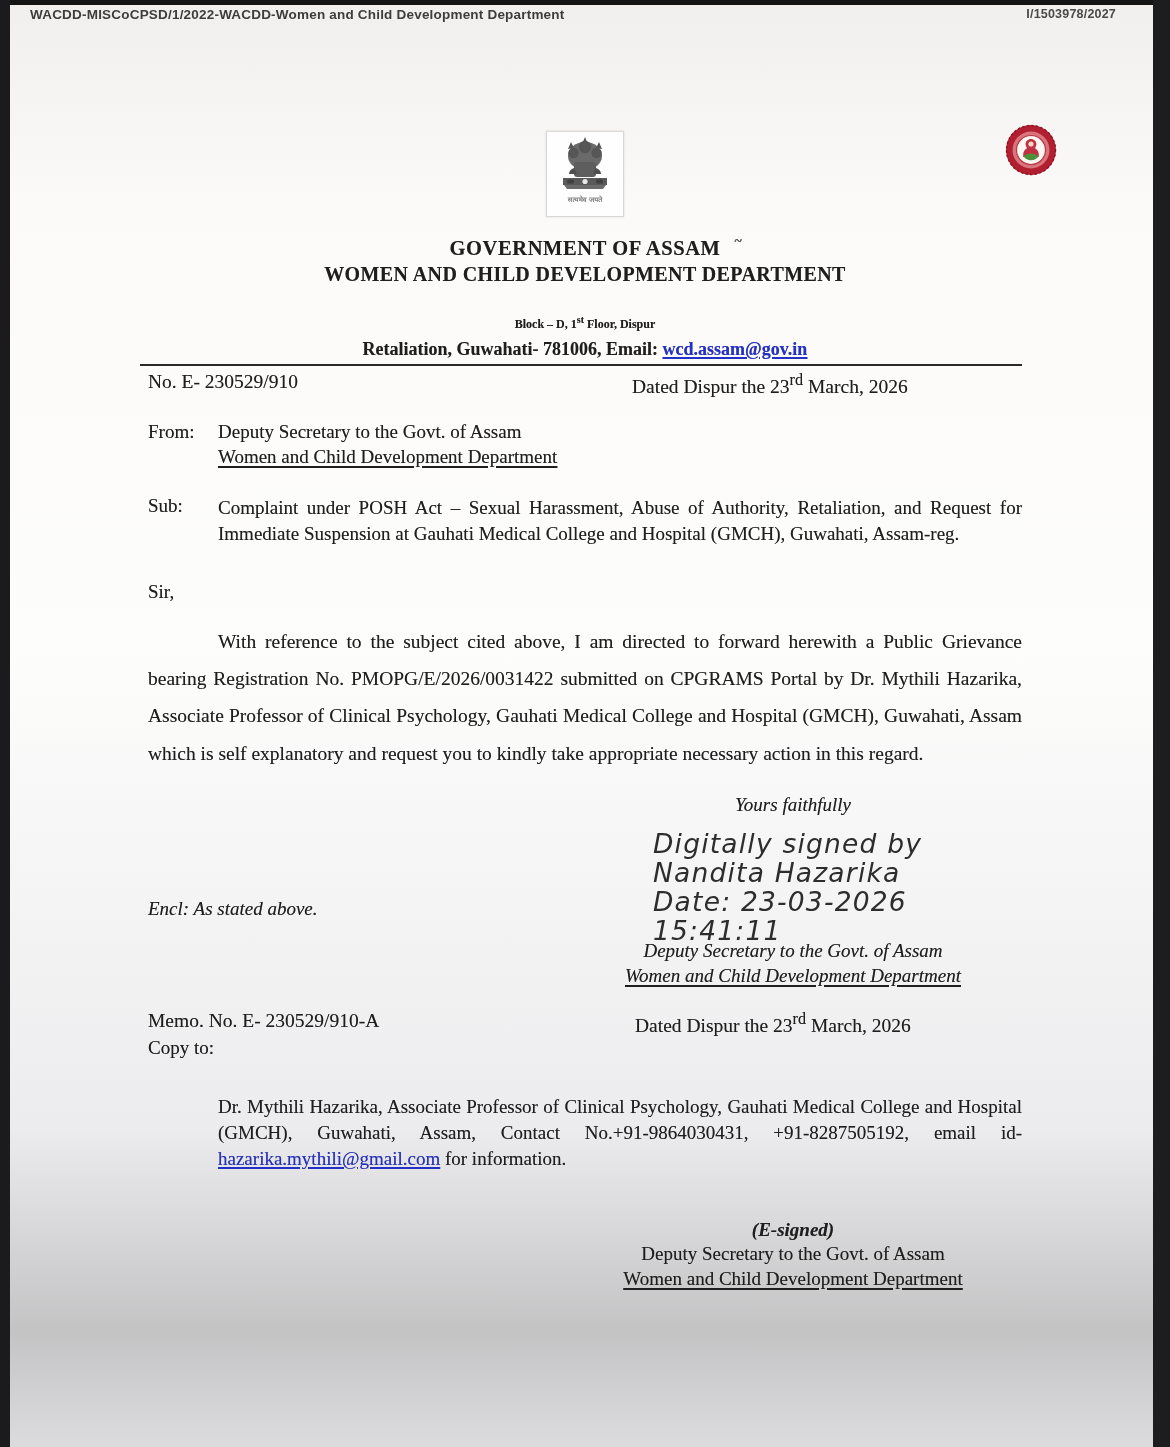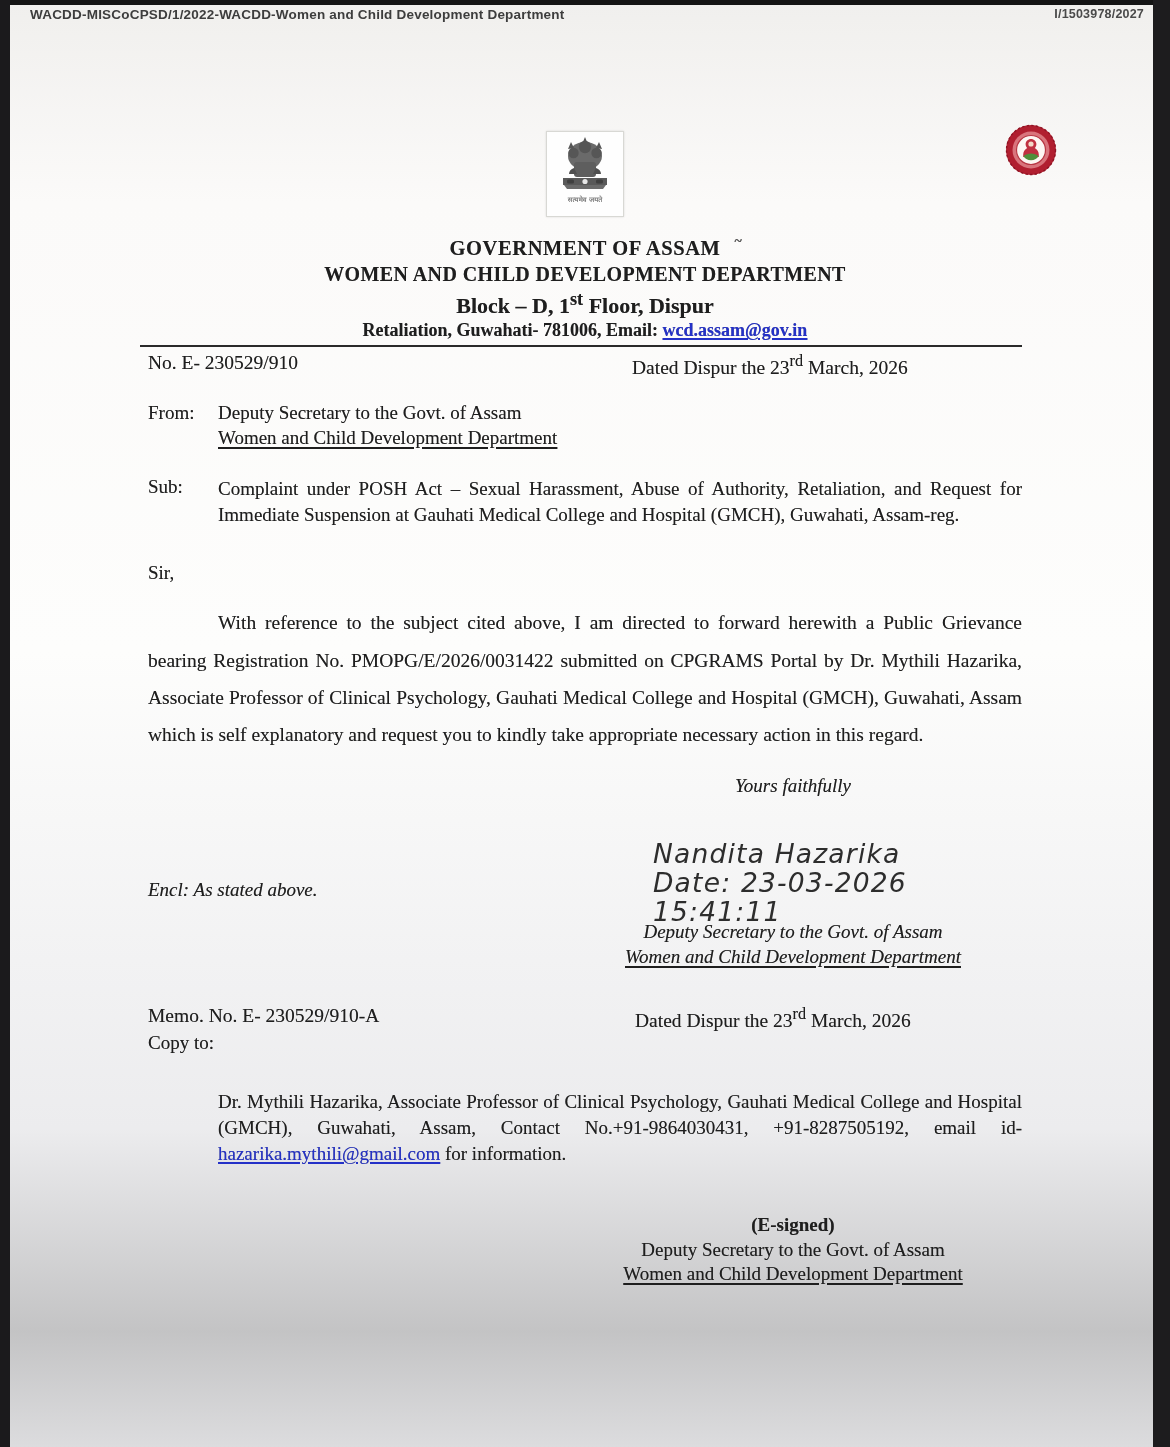--- a/index.html
+++ b/index.html
@@ -6,39 +6,39 @@
   .screen{
     position:relative;width:1170px;height:1447px;overflow:hidden;
     background:linear-gradient(180deg,#f0efed 0%,#fbfaf9 14%,#fdfdfc 45%,#ececee 78%,#dededfd9 92%,#dcdcde 100%);
     font-family:"Liberation Serif","DejaVu Serif",serif;color:#1e1e1e;
   }
   .edge-top{position:absolute;top:0;left:0;width:100%;height:5px;background:#141414;}
   .edge-left{position:absolute;top:0;left:0;width:10px;height:100%;background:#1b1a1c;}
   .edge-right{position:absolute;top:0;right:0;width:17px;height:100%;background:#1d1c1e;}
 
   .topbar{
-    position:absolute;top:7px;left:30px;right:26px;display:flex;justify-content:space-between;
+    position:absolute;top:7px;left:30px;right:54px;display:flex;justify-content:space-between;
     font-family:"Liberation Sans","DejaVu Sans",sans-serif;font-weight:bold;
     font-size:13.5px;color:#3d3d3d;letter-spacing:.2px;
   }
   .topbar .docid{font-size:12.5px;color:#4a4a4a;}
 
   .dept-logo{position:absolute;left:1003px;top:123px;width:56px;height:56px;}
 
   .content{position:absolute;left:148px;top:0;width:874px;font-size:19px;
            text-shadow:0 0 .4px rgba(20,20,20,.45);}
 
   .emblem-box{width:76px;height:84px;margin:131px auto 0;background:#fefefe;
               border:1px solid #d8d8d4;box-shadow:0 0 2px rgba(0,0,0,.12);display:block;}
 
   .hdr{text-align:center;font-weight:bold;}
   .h-govt{font-size:20.5px;line-height:25px;margin-top:19px;letter-spacing:.6px;position:relative;}
   .stray{position:absolute;margin-left:14px;top:-7px;font-size:14px;color:#555;}
   .h-dept{font-size:20px;line-height:26px;letter-spacing:.4px;}
-  .h-block{font-size:22px;line-height:25px;}
+  .h-block{font-size:12px;line-height:25px;margin-top:20px;}
   .h-janata{font-size:18px;line-height:25px;}
 
   .link{color:#2431c8;text-decoration:underline;text-decoration-thickness:1.5px;text-underline-offset:2px;cursor:pointer;}
 
   .rule{border:none;border-top:2.2px solid #2a2a2a;margin:2px 0 0 -8px;width:882px;}
 
   .ref-row{position:relative;height:26px;margin-top:5px;font-size:19.5px;}
   .ref-row .date{position:absolute;left:484px;top:0;}
 
   .row{display:flex;}
@@ -59,27 +59,27 @@
   .faithfully{margin-left:460px;width:370px;text-align:center;}
   .digital{
     margin-left:505px;margin-top:13px;
     font-family:"DejaVu Sans","Liberation Sans",sans-serif;
     font-size:26.5px;line-height:29px;color:#2d2d2d;letter-spacing:1.2px;
     text-shadow:none;
   }
   .encl{position:absolute;left:0;top:104px;}
   .sig-desig{margin-left:450px;width:390px;text-align:center;margin-top:-7px;line-height:25px;}
 
-  .memo-row{position:relative;height:26px;margin-top:36px;font-size:19.5px;}
+  .memo-row{position:relative;height:26px;margin-top:22px;font-size:19.5px;}
   .memo-row .date{position:absolute;left:487px;top:0;}
   .copyto{margin-top:1px;}
   .copy-para{margin-left:70px;margin-top:35px;text-align:justify;line-height:26px;}
 
   .esign-blk{margin-left:450px;width:390px;text-align:center;margin-top:46px;line-height:24.5px;}
-  .esign-blk .lbl-b{font-weight:bold;}
+  .esign-blk .lbl-b{font-weight:bold;font-style:italic;}
 </style>
 </head>
 <body>
 
 <div class="screen">
   <div class="edge-top"></div>
   <div class="edge-left"></div>
   <div class="edge-right"></div>
 
   <div class="topbar">
@@ -150,21 +150,21 @@
       <span class="val">Complaint under POSH Act – Sexual Harassment, Abuse of Authority, Retaliation, and Request for Immediate Suspension at Gauhati Medical College and Hospital (GMCH), Guwahati, Assam-reg.</span>
     </div>
 
     <div class="sir">Sir,</div>
 
     <div class="para">With reference to the subject cited above, I am directed to forward herewith a Public Grievance bearing Registration No. PMOPG/E/2026/0031422 submitted on CPGRAMS Portal by Dr. Mythili Hazarika, Associate Professor of Clinical Psychology, Gauhati Medical College and Hospital (GMCH), Guwahati, Assam which is self  explanatory and request you to kindly take appropriate necessary action in this regard.</div>
 
     <div class="sig">
       <div class="faithfully">Yours faithfully</div>
       <div class="digital">
-        <br>
+        <span>Digitally signed by</span><br>
         <span>Nandita Hazarika</span><br>
         <span>Date: 23-03-2026</span><br>
         <span>15:41:11</span>
       </div>
       <div class="encl">Encl: As stated above.</div>
       <div class="sig-desig">
         <span>Deputy Secretary to the Govt. of Assam</span><br>
         <span class="u">Women and Child Development Department</span>
       </div>
     </div>

